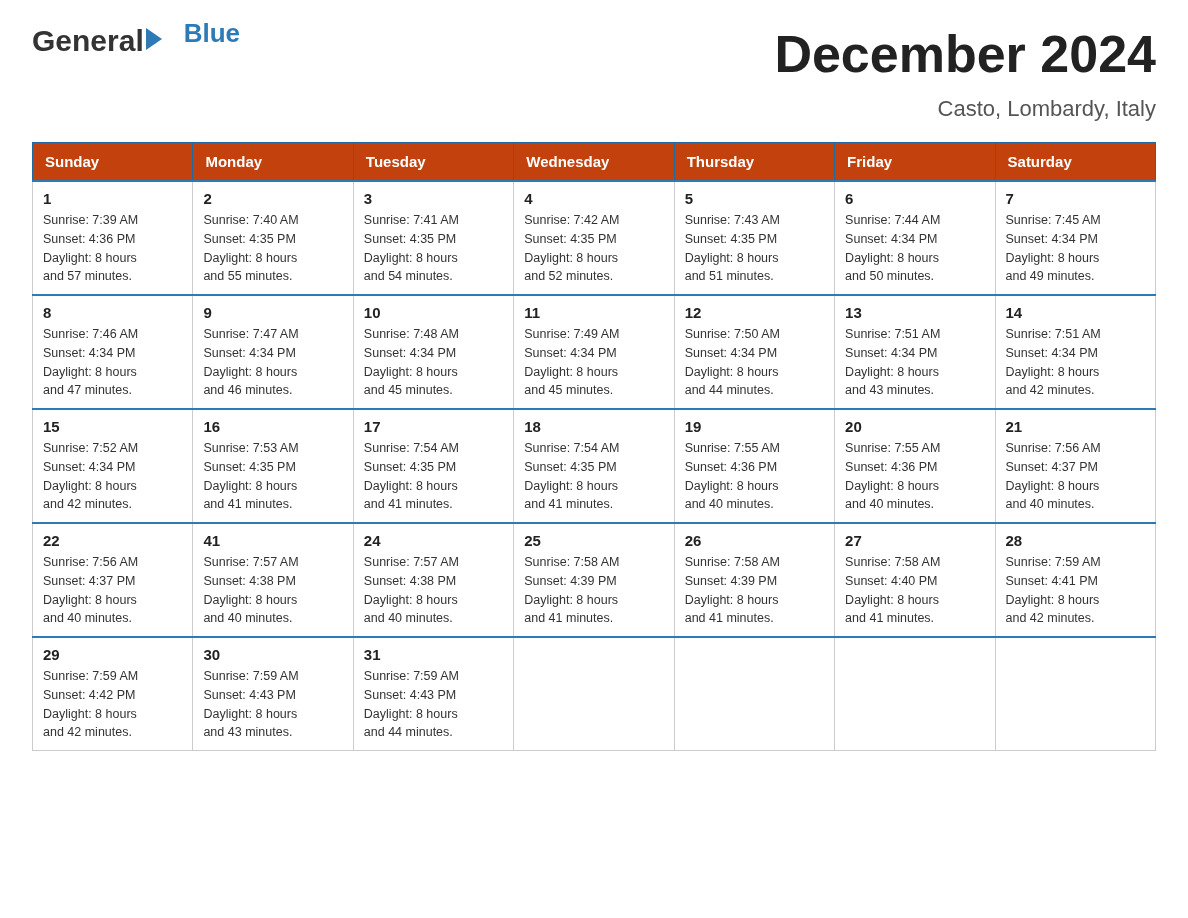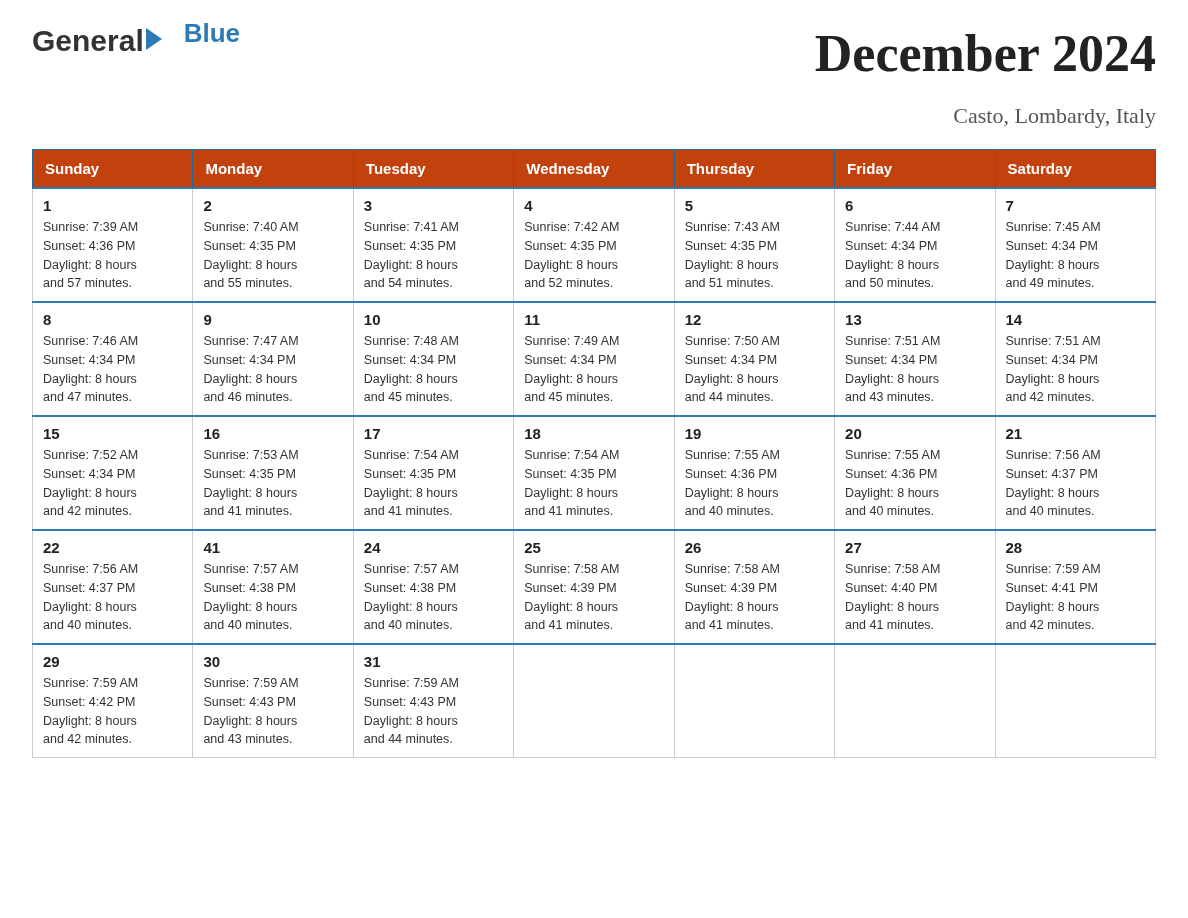--- a/index.html
+++ b/index.html
@@ -11,31 +11,30 @@
       min-height: 918px;
     }
     .header-area {
       display: flex;
       justify-content: space-between;
       align-items: flex-start;
       margin-bottom: 20px;
     }
     .title-area {
       text-align: right;
-      font-family: Liberation Serif, serif;
     }
     .month-title {
       font-size: 52px;
       font-weight: bold;
       color: #222;
     }
     .location-title {
       font-size: 22px;
       color: #555;
-      margin-top: 20px;
+      margin-top: 12px;
     }
     .calendar-table {
       width: 100%;
       border-collapse: collapse;
       border: 1px solid #aaa;
     }
     .calendar-table th {
       background-color: #c2410c;
       color: #fff;
       font-size: 15px;

